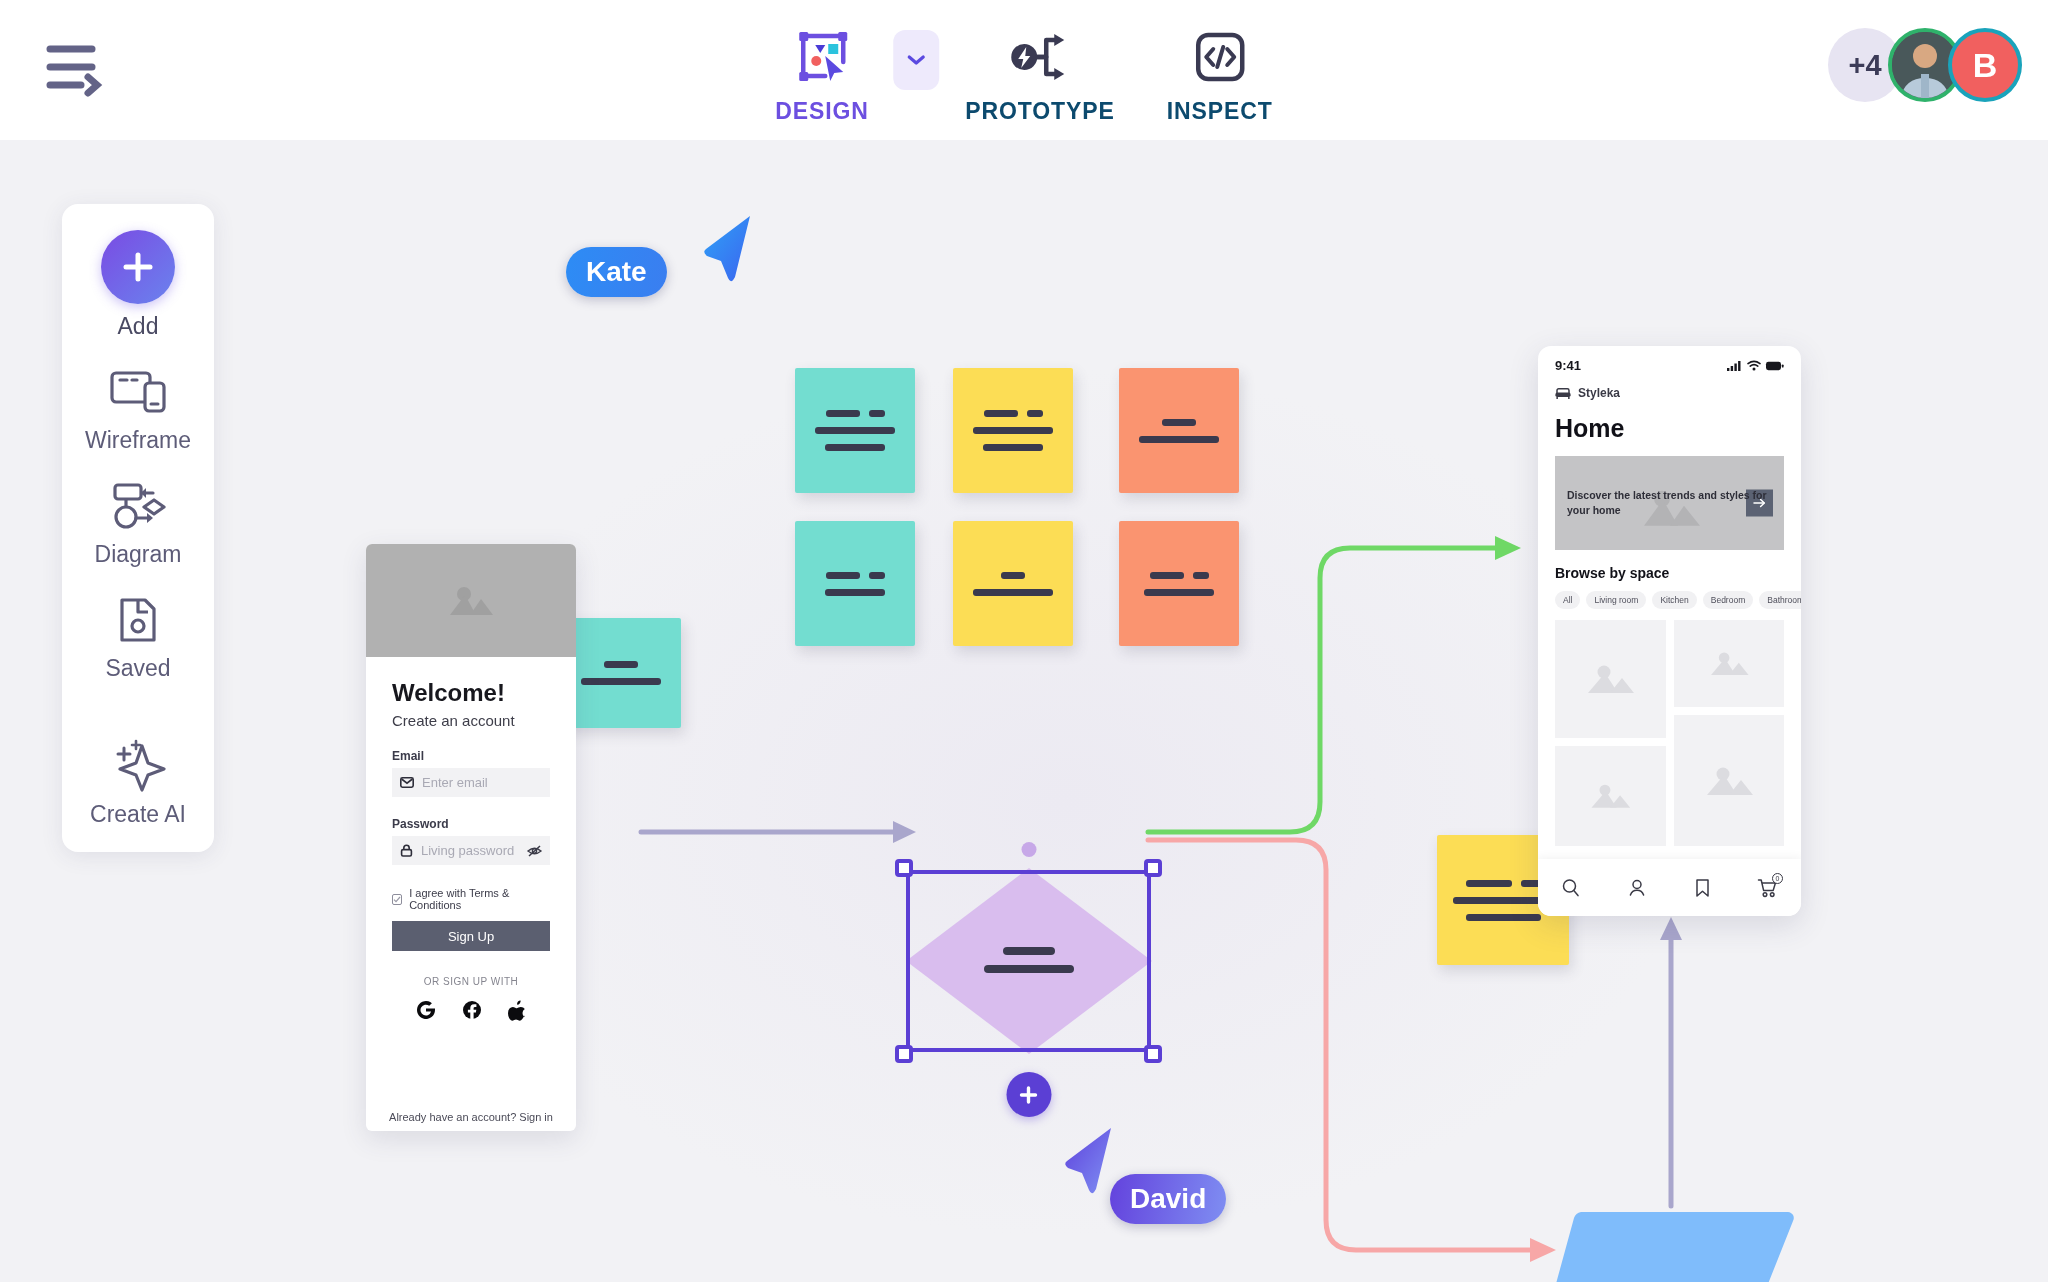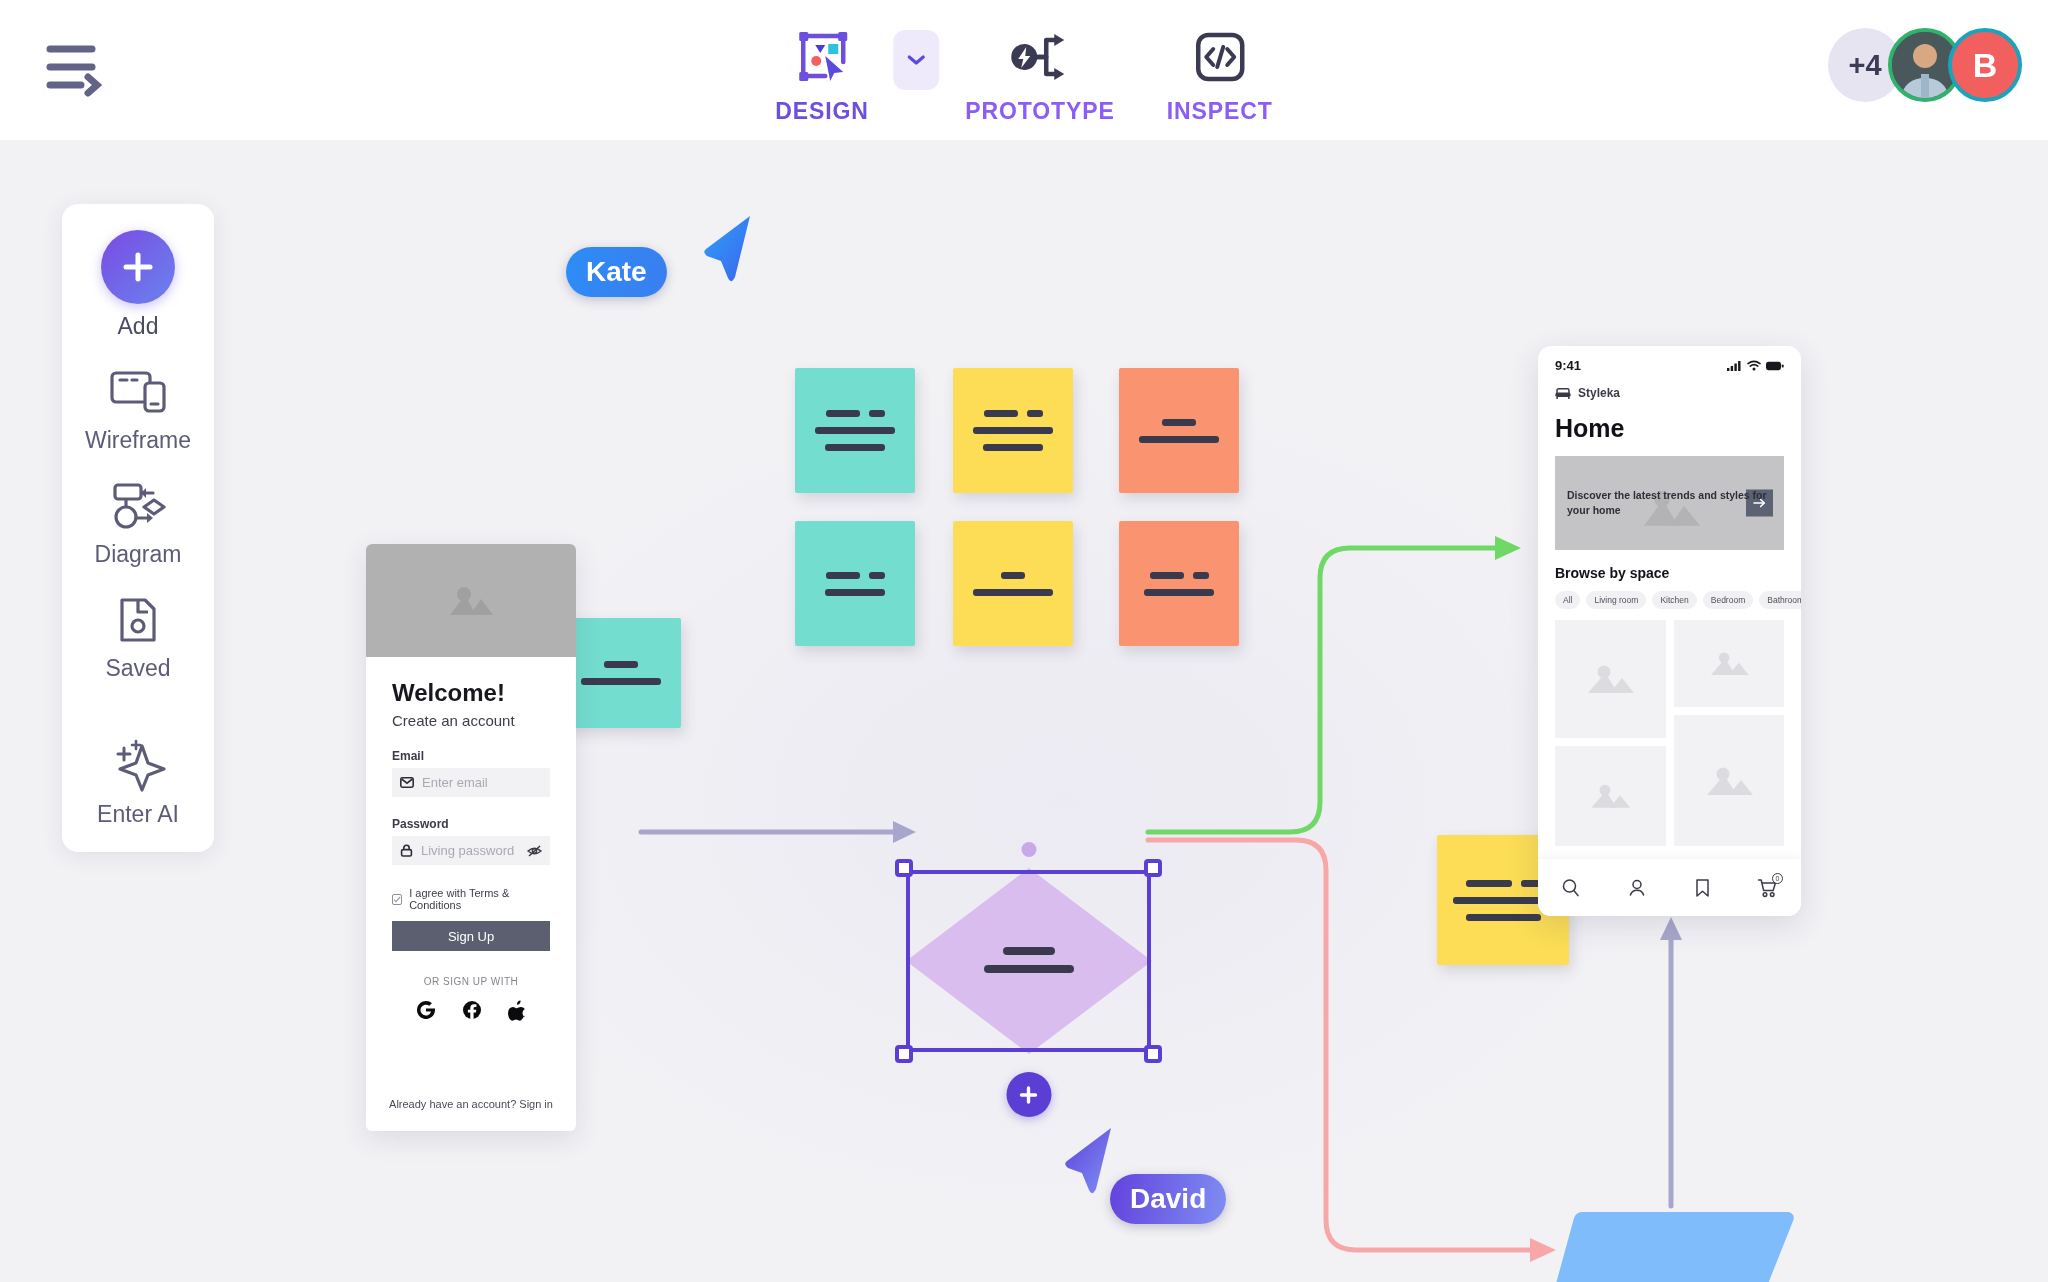--- a/index.html
+++ b/index.html
@@ -28,21 +28,21 @@
     transform: translateX(-50%);
     display: flex; align-items: flex-start; gap: 0px;
   }
   .navitem {
     display: flex; flex-direction: column; 
     cursor: pointer; padding: 0 26px; min-width: 150px;
   }
   .navitem .nicon { height: 62px; display: flex; align-items: center; justify-content: center; }
   .navitem .nlabel {
     margin-top: 10px; font-size: 23px; font-weight: 700;
-    letter-spacing: 0.9px; color: #8b5cf6;
+    letter-spacing: 0.9px; color: #0c4a6e;
   }
   .navitem.active .nlabel { color: #6c4fe0; }
   .nav-caret {
     width: 46px; height: 60px; border-radius: 12px;
     background: #eeeafc; display: flex; align-items: center; justify-content: center;
     cursor: pointer; margin-top: 4px; margin-left: -6px;
   }
 
   .avatars {
     position: absolute; right: 26px; top: 28px;
@@ -126,21 +126,21 @@
   .sc-ph { font-size: 13px; color: #a9a9b4; flex: 1; }
   .sc-terms { display: flex; align-items: center; gap: 7px; margin-top: 22px; font-size: 11px; color: #3c3c4a; }
   .sc-chk { width: 11px; height: 11px; border: 1.3px solid #8e8e9c; border-radius: 2px; display:flex;align-items:center;justify-content:center;}
   .sc-btn {
     margin-top: 10px; height: 30px; background: #5b5f70; color: #fff;
     display: flex; align-items: center; justify-content: center;
     font-size: 13px;
   }
   .sc-or { text-align: center; font-size: 10px; color: #85858f; letter-spacing: 0.5px; margin-top: 25px; }
   .sc-socials { display: flex; justify-content: center; gap: 26px; margin-top: 13px; }
-  .sc-foot { position: absolute; bottom: 21px; width: 100%; text-align: center; font-size: 11px; color: #4a4a57; }
+  .sc-foot { position: absolute; bottom: 8px; width: 100%; text-align: center; font-size: 11px; color: #4a4a57; }
 
   
   .phone {
     position: absolute; left: 1538px; top: 206px;
     width: 263px; height: 570px;
     background: #ffffff; border-radius: 13px;
     box-shadow: 0 9px 30px rgba(60,60,100,0.15);
     overflow: hidden;
   }
   .ph-status { display: flex; justify-content: space-between; align-items: center; padding: 12px 17px 0; }
@@ -383,21 +383,21 @@
       <div class="tool">
         <div class="ticon">
           <svg width="56" height="52" viewBox="0 0 56 52">
             <path d="M32 6 L38 23 L54 29 L38 35 L32 50 L26 35 L10 29 L26 23 Z" fill="none" stroke="#5d5c78" stroke-width="3.2" stroke-linejoin="round"></path>
             <line x1="8" y1="14" x2="20" y2="14" stroke="#5d5c78" stroke-width="3" stroke-linecap="round"></line>
             <line x1="14" y1="8" x2="14" y2="20" stroke="#5d5c78" stroke-width="3" stroke-linecap="round"></line>
             <line x1="22" y1="5" x2="30" y2="5" stroke="#5d5c78" stroke-width="2.6" stroke-linecap="round"></line>
             <line x1="26" y1="1" x2="26" y2="9" stroke="#5d5c78" stroke-width="2.6" stroke-linecap="round"></line>
           </svg>
         </div>
-        <div class="tlabel">Enter AI</div>
+        <div class="tlabel">Create AI</div>
       </div>
     </div>
 
     <div id="sticky-layer">
         <div class="sticky" style="left: 795px; top: 228px; width: 120px; height: 125px; background: rgb(115, 221, 208);">
           <div class="srow">
             <div class="sline" style="width: 34px;"></div>
             <div class="sline" style="width: 16px;"></div>
           </div>
           <div class="srow">

